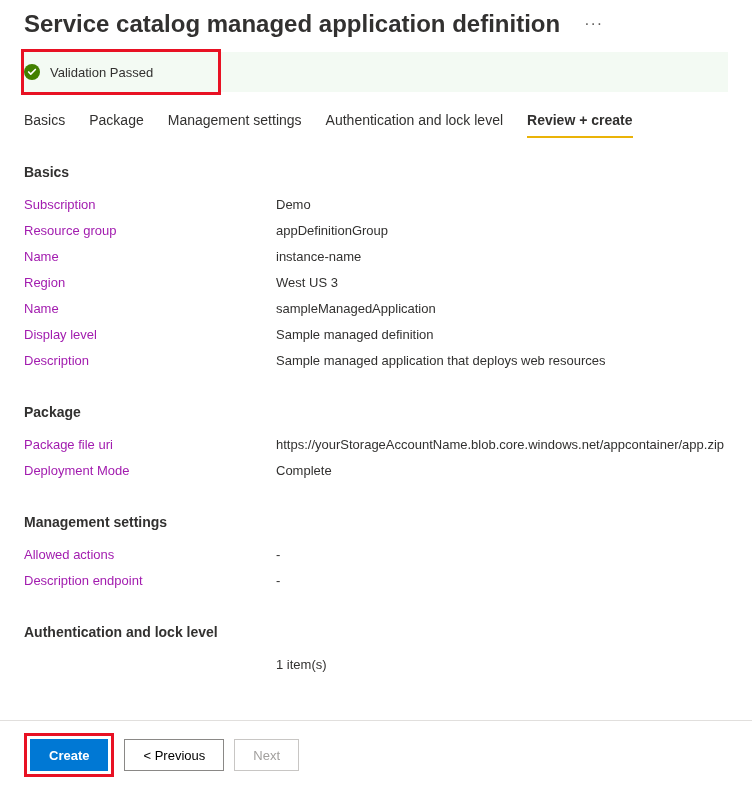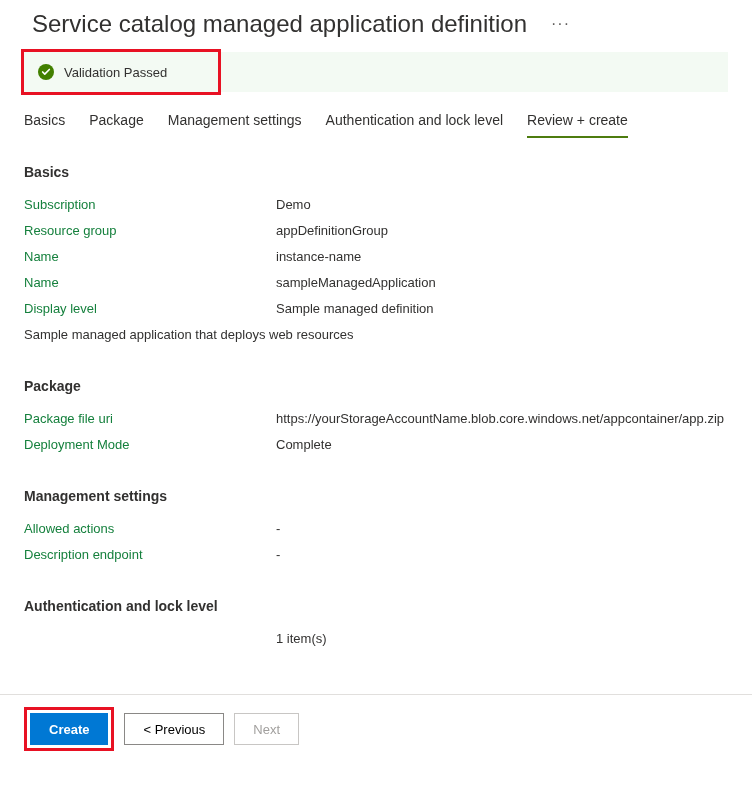--- a/index.html
+++ b/index.html
@@ -10,23 +10,22 @@
       background: #fff;
       width: 752px;
     }
     .header {
       padding: 10px 24px 4px 24px;
       display: flex;
       align-items: center;
     }
     .page-title {
       font-size: 24px;
-      font-weight: 400;
-      color: #323130;
-      margin-left: 8px;
+      font-weight: 700;
+      color: #323130;
     }
     .more-btn {
       margin-left: 24px;
       color: #605e5c;
       cursor: pointer;
       font-size: 16px;
       letter-spacing: 1px;
     }
     .validation-banner-wrap {
       background: #f3faf3;
@@ -37,21 +36,21 @@
     .validation-highlight {
       position: absolute;
       top: -3px;
       left: -3px;
       width: 200px;
       height: calc(100% + 6px);
       border: 3px solid #e81123;
       pointer-events: none;
     }
     .validation-inner {
-      padding: 12px 14px;
+      padding: 12px 0;
       display: flex;
       align-items: center;
     }
     .check-icon {
       width: 16px;
       height: 16px;
       border-radius: 50%;
       background: #428000;
       display: inline-flex;
       align-items: center;
@@ -69,42 +68,42 @@
       margin-bottom: 26px;
     }
     .tab {
       padding: 6px 0 8px 0;
       font-size: 14px;
       color: #323130;
       cursor: pointer;
       border-bottom: 2px solid transparent;
     }
     .tab.active {
-      font-weight: 400;
-      border-bottom: 2px solid #4d7c0f;
+      font-weight: 700;
+      border-bottom: 2px solid #eab308;
       color: #323130;
     }
     .content { padding: 0 24px 12px 24px; }
     .section-title {
       font-size: 14px;
       font-weight: 700;
       color: #323130;
       margin-bottom: 12px;
       margin-top: 4px;
     }
     .section { margin-bottom: 30px; }
     .row {
       display: flex;
       padding: 3px 0;
       font-size: 13px;
       line-height: 20px;
     }
     .row-label {
       width: 252px;
-      color: #15803d;
+      color: #a21caf;
       flex-shrink: 0;
     }
     .row-value { color: #323130; }
     .footer {
       border-top: 1px solid #e1dfdd;
       padding: 12px 24px;
       display: flex;
       align-items: center;
       gap: 10px;
     }
@@ -172,28 +171,33 @@
       </div>
     <div class="row">
         <div class="row-label">Resource group</div>
         <div class="row-value">appDefinitionGroup</div>
       </div>
     <div class="row">
         <div class="row-label">Name</div>
         <div class="row-value">instance-name</div>
       </div>
     <div class="row">
+        <div class="row-label">Region</div>
+        <div class="row-value">West US 3</div>
+      </div>
+    <div class="row">
         <div class="row-label">Name</div>
         <div class="row-value">sampleManagedApplication</div>
       </div>
     <div class="row">
         <div class="row-label">Display level</div>
         <div class="row-value">Sample managed definition</div>
       </div>
     <div class="row">
+        <div class="row-label">Description</div>
         <div class="row-value">Sample managed application that deploys web resources</div>
       </div>
   </div>
 
   <div class="section">
     <div class="section-title">Package</div>
     <div class="row">
         <div class="row-label">Package file uri</div>
         <div class="row-value">https://yourStorageAccountName.blob.core.windows.net/appcontainer/app.zip</div>
       </div>

